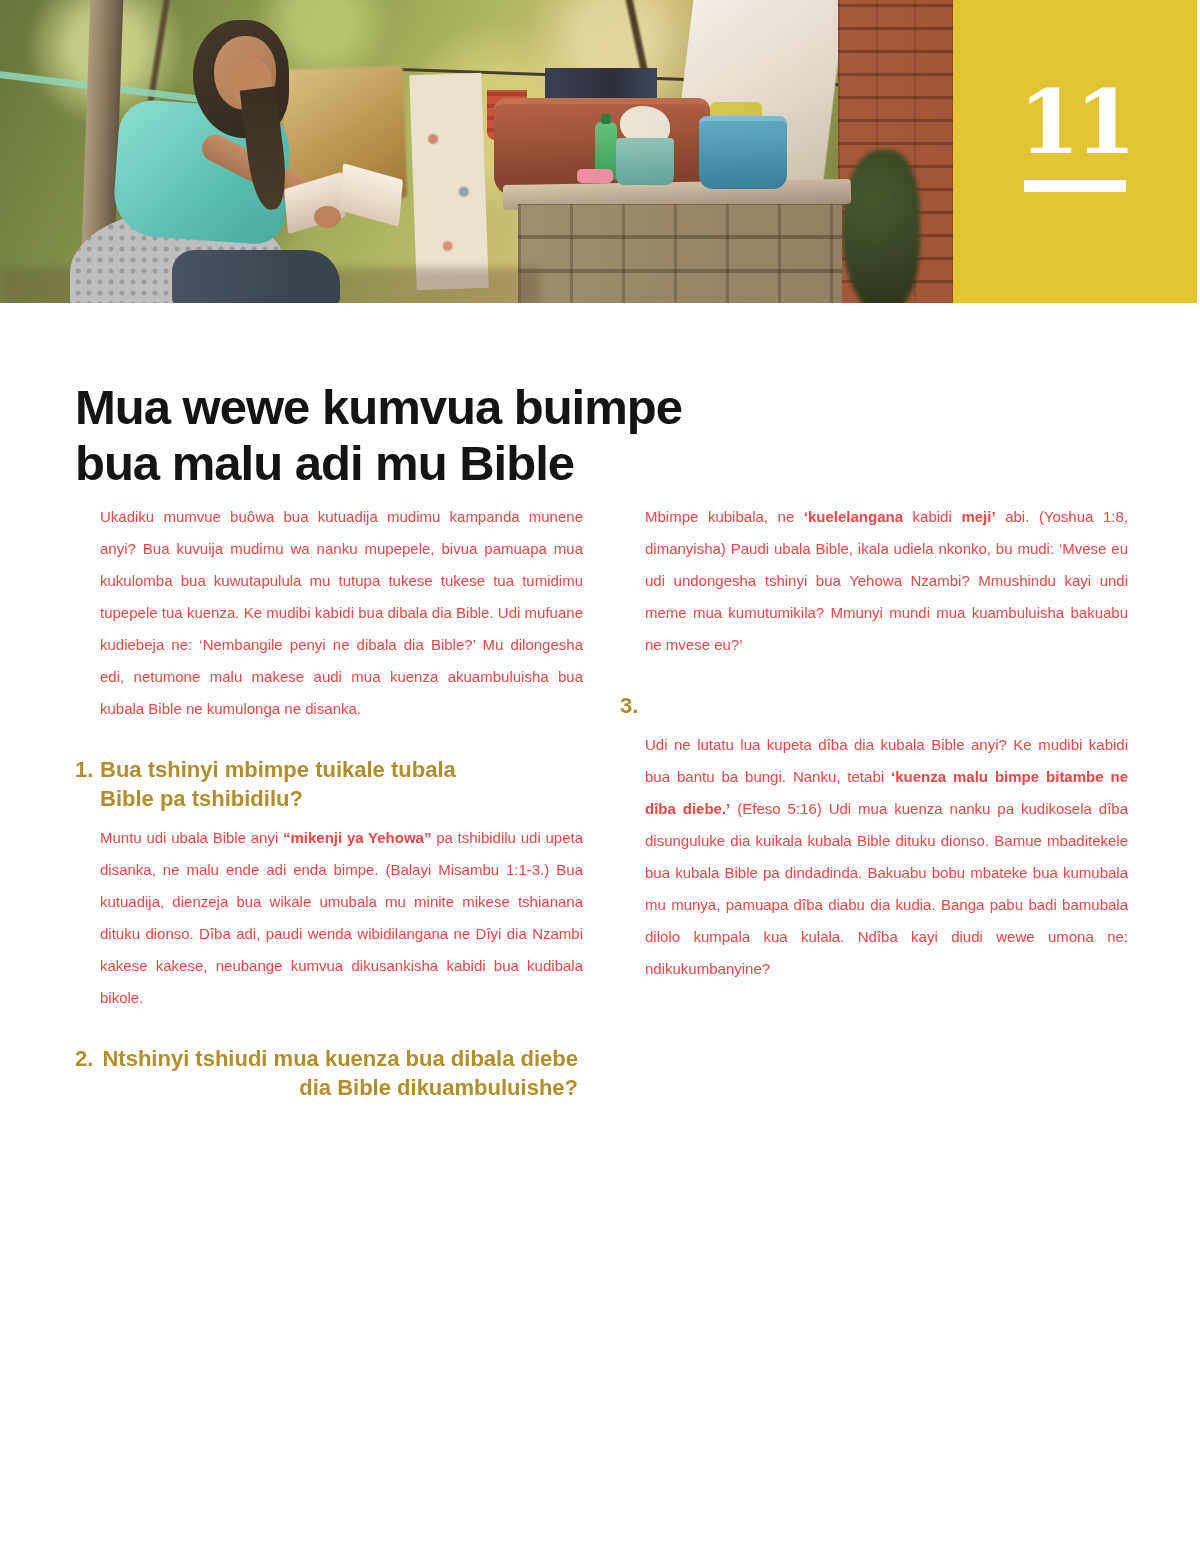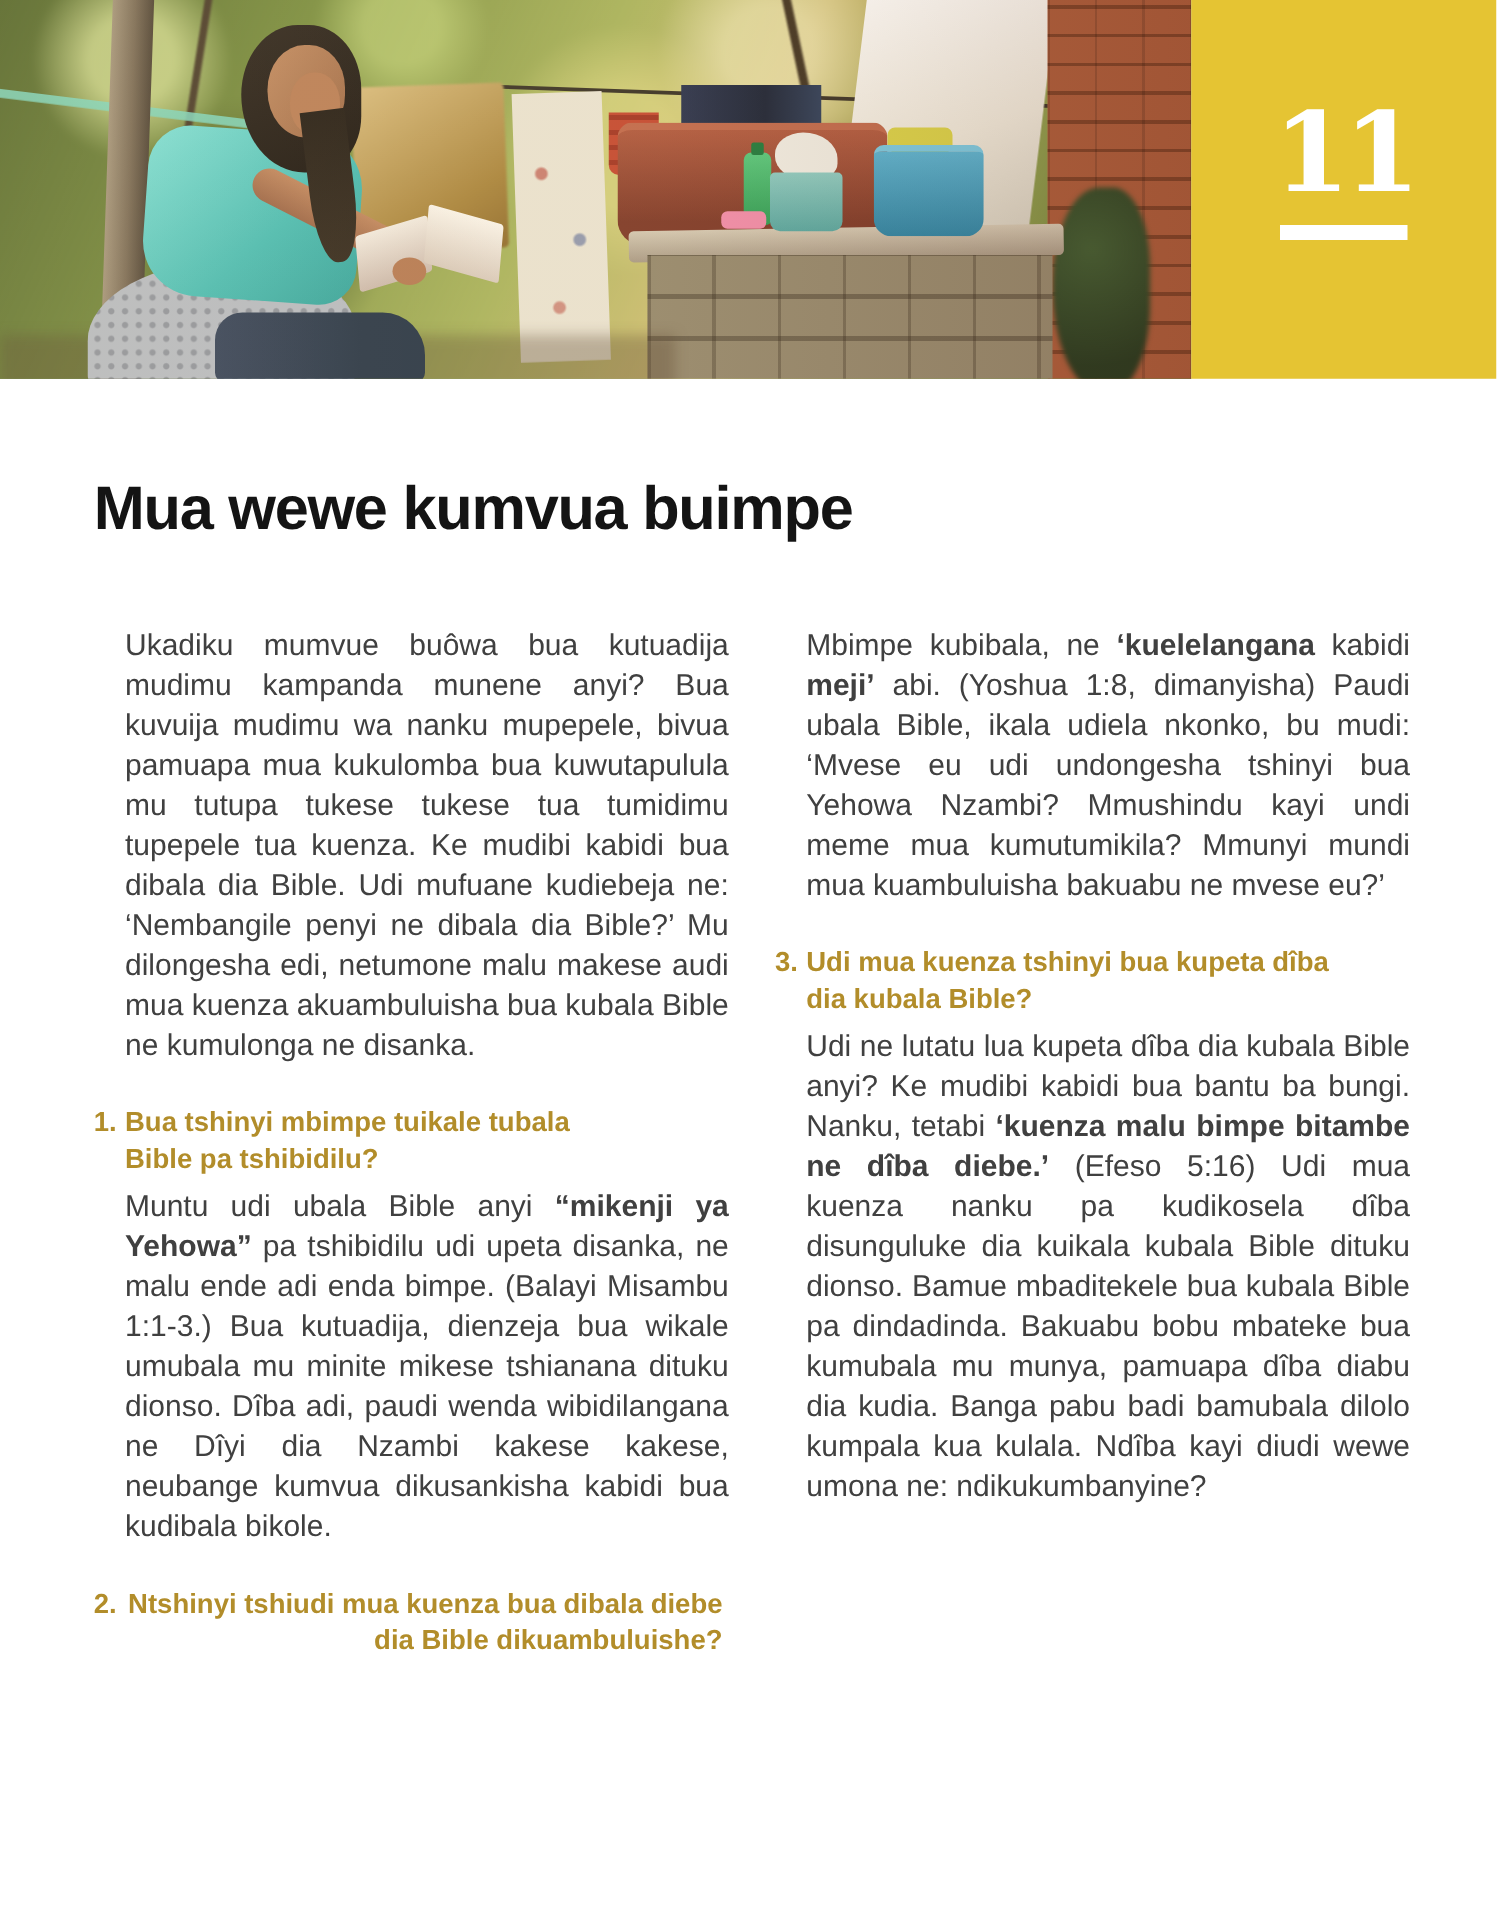--- a/index.html
+++ b/index.html
@@ -93,21 +93,21 @@
   .chapter-underline{width:102px;height:12px;background:#ffffff;margin-top:14px;}
 
   
   .title{position:absolute;left:75px;top:346px;font-weight:700;font-size:49px;line-height:56px;
     letter-spacing:-1px;color:#141414;}
 
   
   .columns{position:absolute;left:75px;top:501px;width:1053px;display:flex;}
   .col{width:508px;}
   .col.left{margin-right:37px;}
-  .body{margin:0 0 0 25px;font-size:24px;line-height:32px;text-align:justify;color:#404040;}
+  .body{margin:0 0 0 25px;font-size:15px;line-height:32px;text-align:justify;color:#ef4444;}
   .body b{font-weight:700;}
   .q{display:flex;margin:30px 0 9px 0;font-weight:700;font-size:22px;line-height:29px;color:#b28d2a;}
   .qnum{flex:0 0 25px;}
   .q1 .qtext{max-width:390px;}
   .q2 .qtext{max-width:478px;text-align:right;}
   .q3 .qtext{max-width:420px;}
 </style>
 </head>
 <body>
 
@@ -152,21 +152,21 @@
       <div class="woman-hand"></div>
       <div class="warm-overlay"></div>
     </div>
 
     <div class="chapter-block">
       <div class="chapter-num">11</div>
       <div class="chapter-underline"></div>
     </div>
   </div>
 
-  <h1 class="title"><span>Mua wewe kumvua buimpe</span><br></h1>
+  <h1 class="title"><span>Mua wewe kumvua buimpe</span><br><span>bua malu adi mu Bible</span></h1>
 
   <div class="columns">
 
     <div class="col left">
       <p class="body">Ukadiku mumvue buôwa bua kutuadija mudimu kampanda munene anyi? Bua kuvuija mudimu wa nanku mupepele, bivua pamuapa mua kukulomba bua kuwutapulula mu tutupa tukese tukese tua tumidimu tupepele tua kuenza. Ke mudibi kabidi bua dibala dia Bible. Udi mufuane kudiebeja ne: ‘Nembangile penyi ne dibala dia Bible?’ Mu dilongesha edi, netumone malu makese audi mua kuenza akuambuluisha bua kubala Bible ne kumulonga ne disanka.</p>
 
       <div class="q q1">
           <span class="qnum">1.</span>
           <span class="qtext">Bua tshinyi mbimpe tuikale tubala Bible pa tshibidilu?</span>
         </div>
@@ -176,19 +176,18 @@
           <span class="qnum">2.</span>
           <span class="qtext">Ntshinyi tshiudi mua kuenza bua dibala diebe dia Bible dikuambuluishe?</span>
         </div>
     </div>
 
     <div class="col right">
       <p class="body"><span>Mbimpe kubibala, ne </span><b>‘kuelelangana</b><span> kabidi </span><b>meji’</b><span> abi. (Yoshua 1:8, dimanyisha) Paudi ubala Bible, ikala udiela nkonko, bu mudi: ‘Mvese eu udi undongesha tshinyi bua Yehowa Nzambi? Mmushindu kayi undi meme mua kumutumikila? Mmunyi mundi mua kuambuluisha bakuabu ne mvese eu?’</span></p>
 
       <div class="q q3">
           <span class="qnum">3.</span>
-          <span class="qtext">Udi mua kuenza tshinyi bua kupeta dîba dia kubala Bible?</span>
         </div>
       <p class="body"><span>Udi ne lutatu lua kupeta dîba dia kubala Bible anyi? Ke mudibi kabidi bua bantu ba bungi. Nanku, tetabi </span><b>‘kuenza malu bimpe bitambe ne dîba diebe.’</b><span> (Efeso 5:16) Udi mua kuenza nanku pa kudikosela dîba disunguluke dia kuikala kubala Bible dituku dionso. Bamue mbaditekele bua kubala Bible pa dindadinda. Bakuabu bobu mbateke bua kumubala mu munya, pamuapa dîba diabu dia kudia. Banga pabu badi bamubala dilolo kumpala kua kulala. Ndîba kayi diudi wewe umona ne: ndikukumbanyine?</span></p>
     </div>
 
   </div>
 </div>
 
 </body></html>

